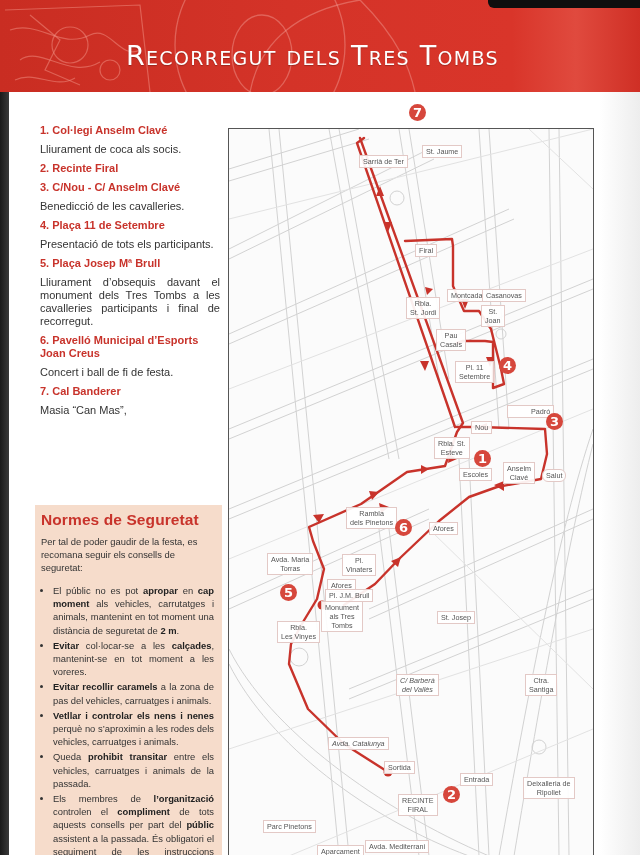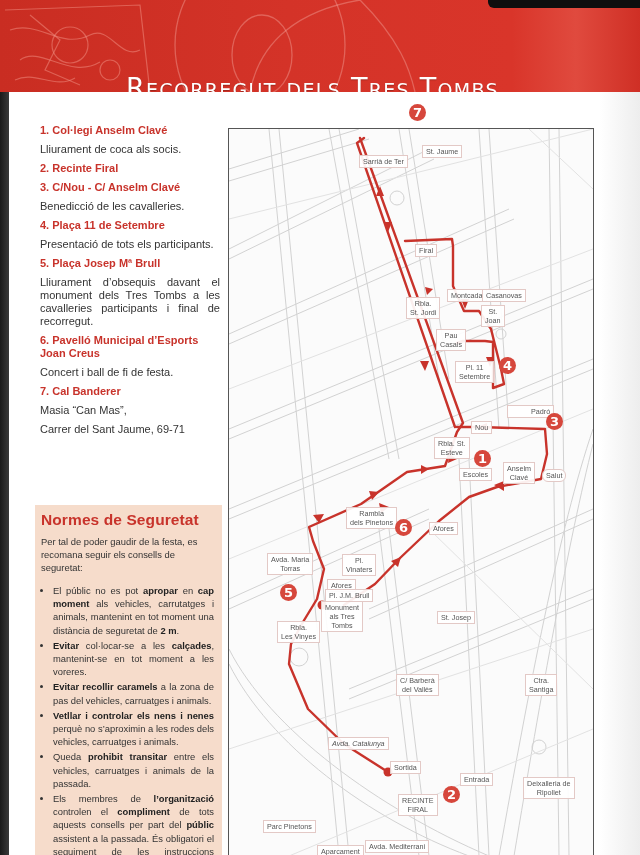--- a/index.html
+++ b/index.html
@@ -29,21 +29,20 @@
   .header-deco {
     position:absolute; left:0; top:0; width:640px; height:92px;
   }
   .header-title {
     position:absolute; left:126px; top:40px;
     font-family:"DejaVu Sans", sans-serif;
     font-size:27px; letter-spacing:1.3px; color:#ffffff;
     font-variant:small-caps; font-weight:normal;
     text-shadow:0 1px 1px rgba(0,0,0,0.25);
     white-space:nowrap;
-    margin-top:32px;
   }
   .stops {
     position:absolute; left:40px; top:124px; width:180px;
     font-size:11px; line-height:13px;
   }
   .stop-title { color:#c8332b; font-weight:bold; margin:0 0 6px 0; }
   .stop-desc { color:#333; margin:0 0 6px 0; text-align:justify; }
   .safety {
     position:absolute; left:35px; top:505px; width:187px; height:350px;
     background:#f6dccb;
@@ -114,21 +113,20 @@
     <div class="stop-title">3. C/Nou - C/ Anselm Clavé</div>
     <div class="stop-desc">Benedicció de les cavalleries.</div>
     <div class="stop-title">4. Plaça 11 de Setembre</div>
     <div class="stop-desc">Presentació de tots els participants.</div>
     <div class="stop-title">5. Plaça Josep Mª Brull</div>
     <div class="stop-desc">Lliurament d’obsequis davant el monument dels Tres Tombs a les cavalleries participants i final de recorregut.</div>
     <div class="stop-title">6. Pavelló Municipal d’Esports Joan Creus</div>
     <div class="stop-desc">Concert i ball de fi de festa.</div>
     <div class="stop-title">7. Cal Banderer</div>
     <div class="stop-desc">Masia “Can Mas”,</div>
-    <div class="stop-desc">Carrer del Sant Jaume, 69-71</div>
   </div>
 
 <div class="safety">
   <h2>Normes de Seguretat</h2>
   <div class="safety-intro">Per tal de poder gaudir de la festa, es recomana seguir els consells de seguretat:</div>
   <ul id="rules">
       <li><span>El públic no es pot </span><b>apropar</b><span> en </span><b>cap moment</b><span> als vehicles, carrutatges i animals, mantenint en tot moment una distància de seguretat de </span><b>2 m</b><span>.</span></li>
       <li><b>Evitar</b><span> col·locar-se a les </span><b>calçades</b><span>, mantenint-se en tot moment a les voreres.</span></li>
       <li><b>Evitar recollir caramels</b><span> a la zona de pas del vehicles, carruatges i animals.</span></li>
       <li><b>Vetllar i controlar els nens i nenes</b><span> perquè no s’aproximin a les rodes dels vehicles, carruatges i animals.</span></li>
@@ -237,24 +235,24 @@
     <div class="map-label" style="left: 313px; top: 340px; border-radius: 6px;">Salut</div>
     <div class="map-label" style="left: 117px; top: 378px;">Rambla<br>dels Pinetons</div>
     <div class="map-label" style="left: 200px; top: 393px;">Afores</div>
     <div class="map-label" style="left: 38px; top: 424px;">Avda. Maria<br>Torras</div>
     <div class="map-label" style="left: 113px; top: 425px;">Pl.<br>Vinaters</div>
     <div class="map-label" style="left: 98px; top: 450px;">Afores</div>
     <div class="map-label" style="left: 96px; top: 460px;">Pl. J.M. Brull</div>
     <div class="map-label" style="left: 92px; top: 472px;">Monument<br>als Tres<br>Tombs</div>
     <div class="map-label" style="left: 48px; top: 492px;">Rbla.<br>Les Vinyes</div>
     <div class="map-label" style="left: 208px; top: 482px;">St. Josep</div>
-    <div class="map-label" style="left: 167px; top: 545px;">C/ Barberà<br>del Vallès</div>
+    <div class="map-label" style="left: 167px; top: 545px; font-style: italic;">C/ Barberà<br>del Vallès</div>
     <div class="map-label" style="left: 296px; top: 545px;">Ctra.<br>Santiga</div>
     <div class="map-label" style="left: 99px; top: 608px; font-style: italic;">Avda. Catalunya</div>
-    <div class="map-label" style="left: 161px; top: 632px;">Sortida</div>
+    <div class="map-label" style="left: 155px; top: 632px;">Sortida</div>
     <div class="map-label" style="left: 231px; top: 644px;">Entrada</div>
     <div class="map-label" style="left: 294px; top: 648px;">Deixalleria de<br>Ripollet</div>
     <div class="map-label" style="left: 169px; top: 665px;">RECINTE<br>FIRAL</div>
     <div class="map-label" style="left: 34px; top: 691px;">Parc Pinetons</div>
     <div class="map-label" style="left: 136px; top: 711px;">Avda. Mediterrani</div>
     <div class="map-label" style="left: 88px; top: 716px;">Aparcament</div>
     <div class="marker" style="left: 245px; top: 321px;">1</div>
     <div class="marker" style="left: 214px; top: 657px;">2</div>
     <div class="marker" style="left: 317px; top: 284px;">3</div>
     <div class="marker" style="left: 270px; top: 228px;">4</div>

